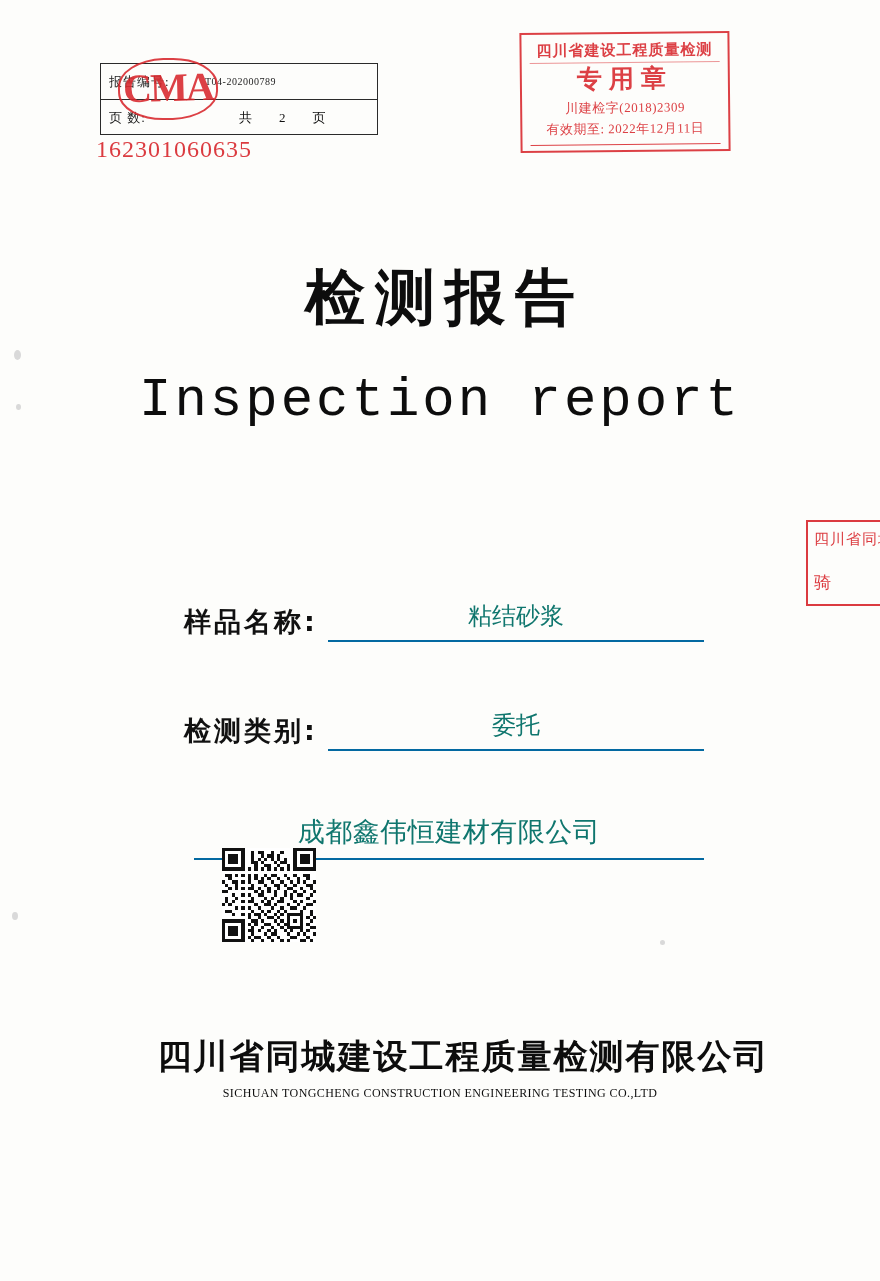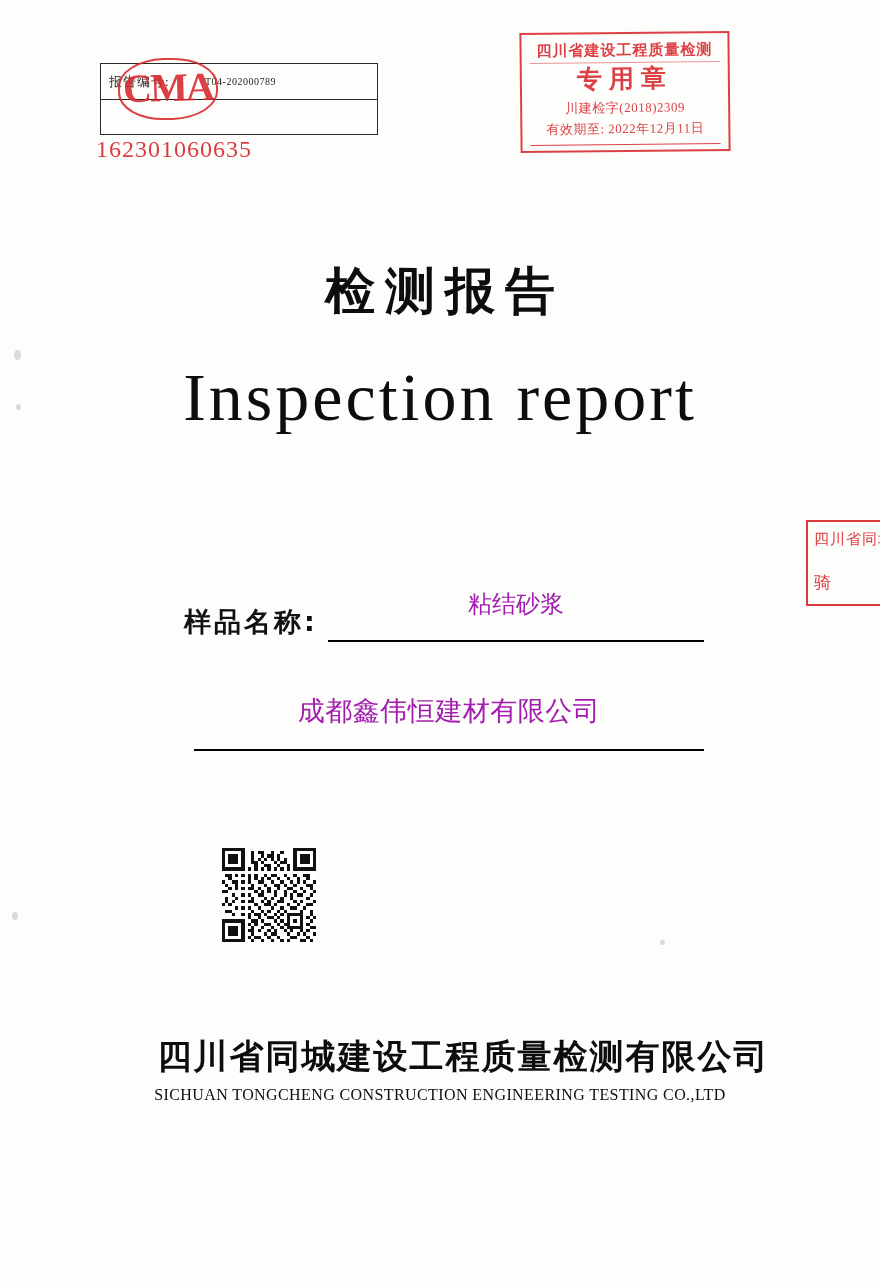--- a/index.html
+++ b/index.html
@@ -187,36 +187,36 @@
     letter-spacing: 1px;
   }
 
   
   .title-cn {
     position: absolute;
     left: 0;
     right: 0;
     top: 258px;
     text-align: center;
-    font-size: 50px;
+    font-size: 60px;
     font-weight: bold;
     letter-spacing: 10px;
     font-family: "DejaVu Sans", sans-serif;
     color: #0d0d0d;
     text-indent: 10px;
   }
   .title-en {
     position: absolute;
     left: 0;
     right: 0;
-    top: 358px;
-    text-align: center;
-    font-size: 68px;
+    top: 370px;
+    text-align: center;
+    font-size: 54px;
     letter-spacing: 3px;
-    font-family: Liberation Serif, serif;
+    font-family: Liberation Mono, monospace;
     color: #0d0d0d;
   }
 
   
   .fields {
     position: absolute;
     left: 184px;
     top: 598px;
     width: 520px;
   }
@@ -231,26 +231,26 @@
     font-weight: bold;
     letter-spacing: 3px;
     font-family: "DejaVu Sans", sans-serif;
     white-space: nowrap;
     color: #111;
     padding-bottom: 2px;
   }
   .field-value {
     flex: 1;
     margin-left: 10px;
-    border-bottom: 2px solid #000000;
+    border-bottom: 2px solid #0369a1;
     text-align: center;
     font-size: 24px;
     font-family: "DejaVu Sans", sans-serif;
-    color: #a21caf;
-    padding-bottom: 20px;
+    color: #0f766e;
+    padding-bottom: 8px;
     white-space: nowrap;
   }
   .field-row.unit .field-value {
     font-size: 27px;
     letter-spacing: 0.5px;
   }
 
   
   .qr {
     position: absolute;
@@ -273,21 +273,21 @@
     font-family: "DejaVu Sans", sans-serif;
     color: #0d0d0d;
     padding-left: 47px;
   }
   .footer-en {
     position: absolute;
     left: 0;
     right: 0;
     top: 1086px;
     text-align: center;
-    font-size: 16px;
+    font-size: 12px;
     letter-spacing: 0.4px;
     font-family: "Liberation Serif", serif;
     color: #0d0d0d;
   }
 
   
   .speck {
     position: absolute;
     background: #d9d9d9;
     border-radius: 50%;
@@ -295,20 +295,31 @@
 </style>
 </head>
 <body>
 
 <div class="page">
 
   <div class="report-box">
     <div class="row top">
       <div class="lbl">报告编号:</div>
       <div class="val">T04-202000789</div>
+    </div>
+    <div class="row">
+      <div class="lbl">页  数:</div>
+      <div class="pages-inner">
+        <span class="gap"></span>
+        <span>共</span>
+        <span class="gap2"></span>
+        <span>2</span>
+        <span class="gap2"></span>
+        <span>页</span>
+      </div>
     </div>
   </div>
 
   <div class="cma">CMA</div>
 
   <div class="serial">162301060635</div>
 
   <div class="seal">
     <div class="bar2"></div>
     <div class="l1">四川省建设工程质量检测</div>
@@ -323,20 +334,24 @@
     <div class="e2">骑</div>
   </div>
 
   <div class="title-cn">检测报告</div>
   <div class="title-en">Inspection report</div>
 
   <div class="fields">
     <div class="field-row">
       <div class="field-label">样品名称:</div>
       <div class="field-value">粘结砂浆</div>
+    </div>
+    <div class="field-row">
+      <div class="field-label">检测类别:</div>
+      <div class="field-value">委托</div>
     </div>
     <div class="field-row unit">
       <div class="field-value">成都鑫伟恒建材有限公司</div>
     </div>
   </div>
 
   <div class="qr">
     <svg viewBox="0 0 29 29" width="94" height="94" shape-rendering="crispEdges" aria-hidden="true">
       <rect width="29" height="29" fill="#ffffff"></rect>
       <g fill="#111111">

